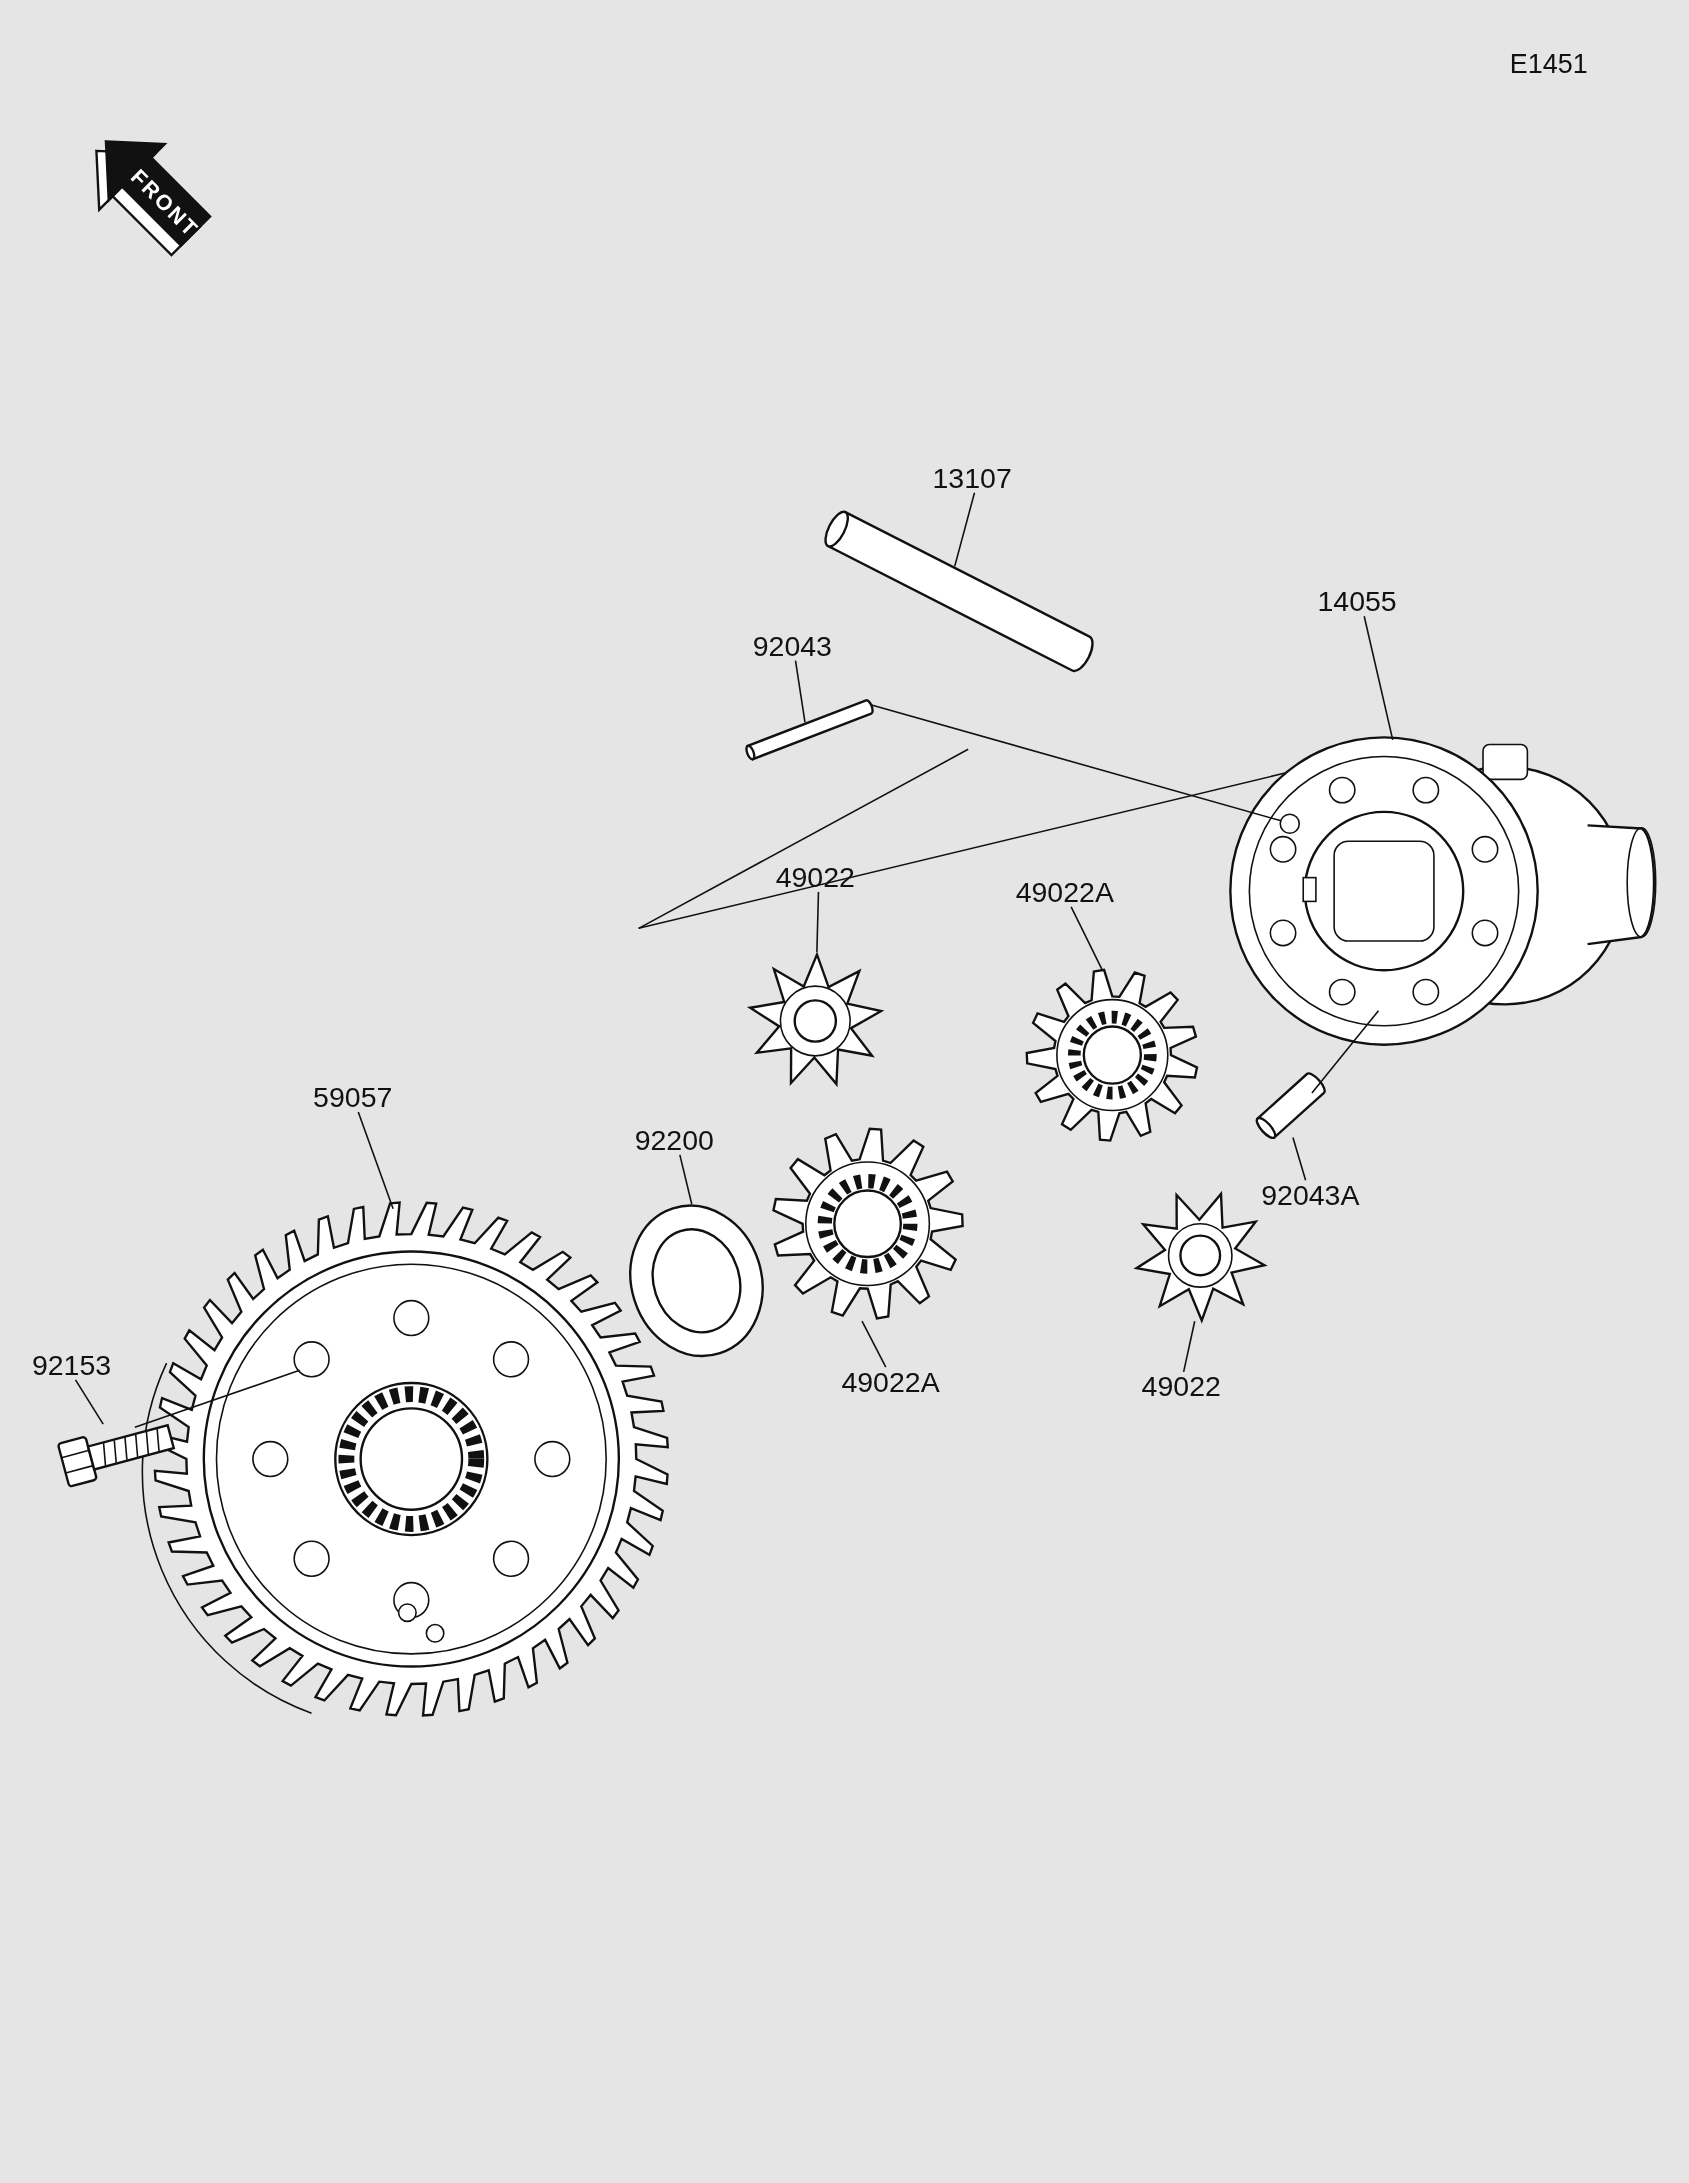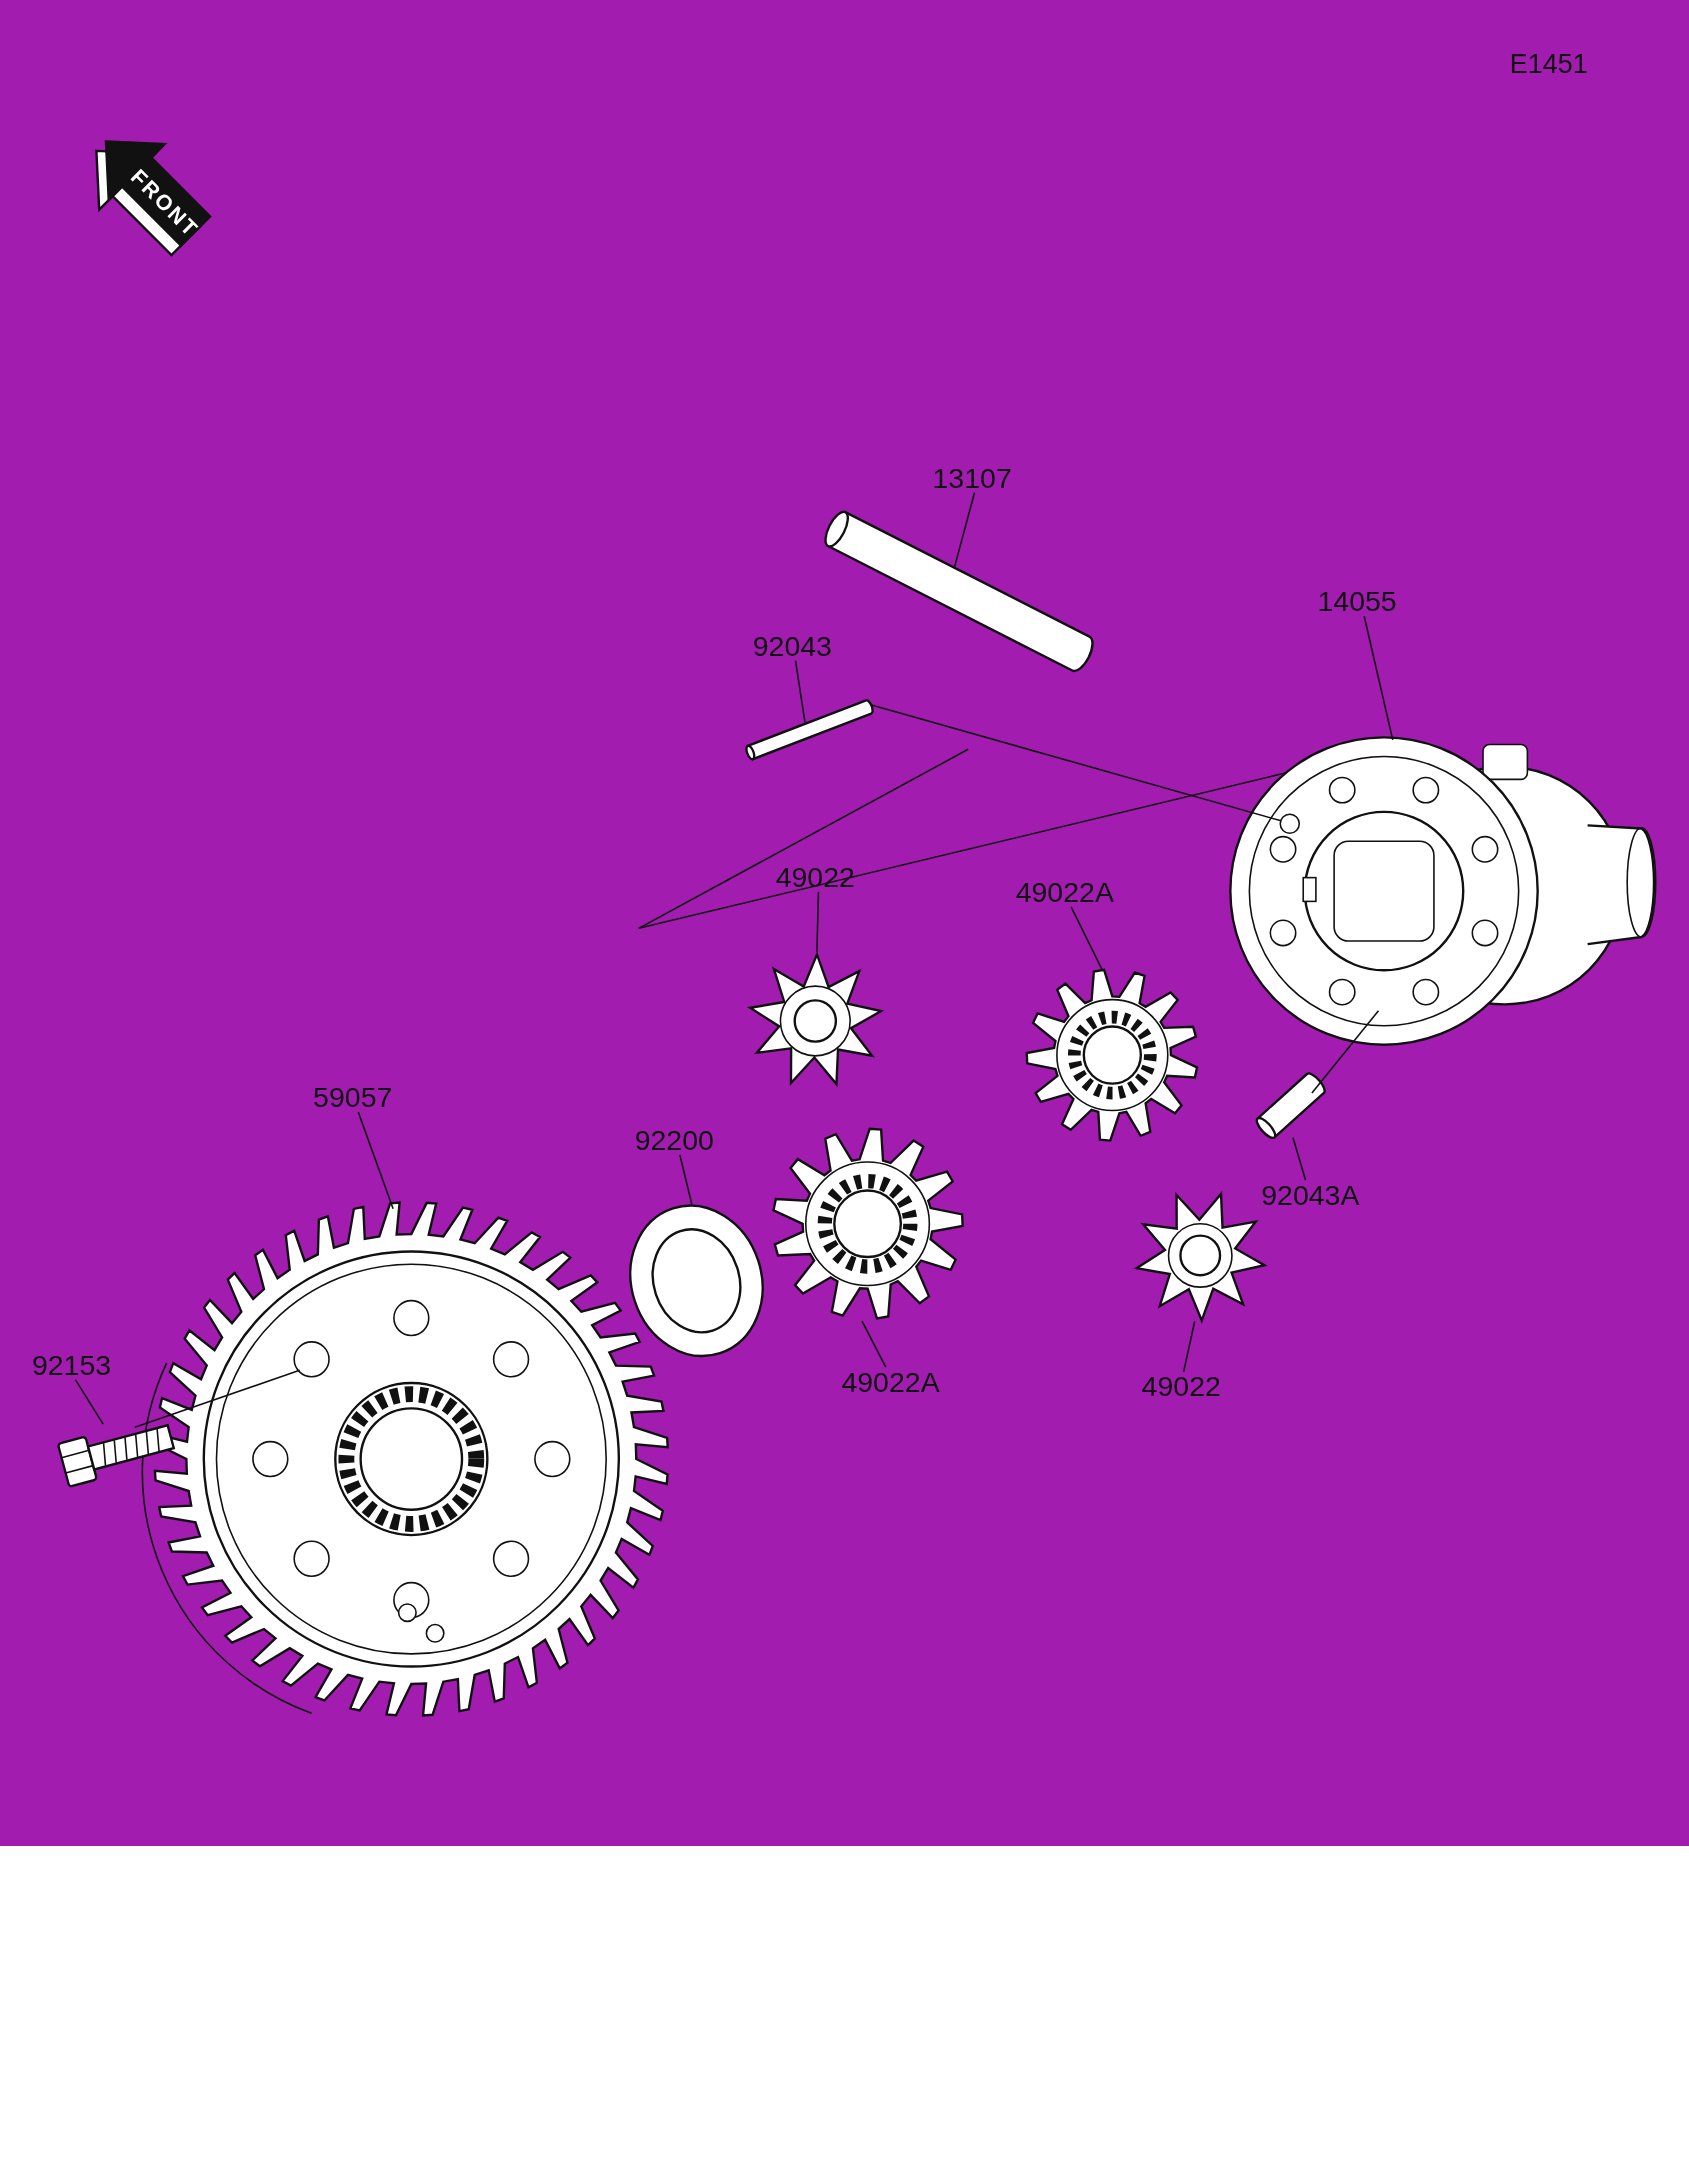--- a/index.html
+++ b/index.html
@@ -1,16 +1,16 @@
 <!DOCTYPE html>
 <html style="font-size:12.7px"><head>
 <meta charset="utf-8">
 <style>
   html,body{margin:0;padding:0;background:#ffffff;}
-  .page{position:relative;width:1690px;height:1846px;background:#a21caf;overflow:hidden;}
+  .page{position:relative;width:1690px;height:2183px;background:#e5e5e5;overflow:hidden;}
   svg{position:absolute;left:0;top:0;}
   .fw{fill:#ffffff;stroke:#111111;stroke-width:3;}
   .ln{fill:none;stroke:#111111;stroke-width:3;}
   .thin{stroke-width:2;}
   .leader{stroke:#111111;stroke-width:2;fill:none;}
   text.part{font-family:"Liberation Sans",sans-serif;font-size:36px;fill:#111111;text-anchor:middle;}
   text.code{font-family:"Liberation Sans",sans-serif;font-size:34px;fill:#111111;text-anchor:middle;}
   text.front{font-family:"Liberation Sans",sans-serif;font-size:27px;font-weight:bold;fill:#ffffff;text-anchor:middle;letter-spacing:3px;}
 </style>
 </head>

